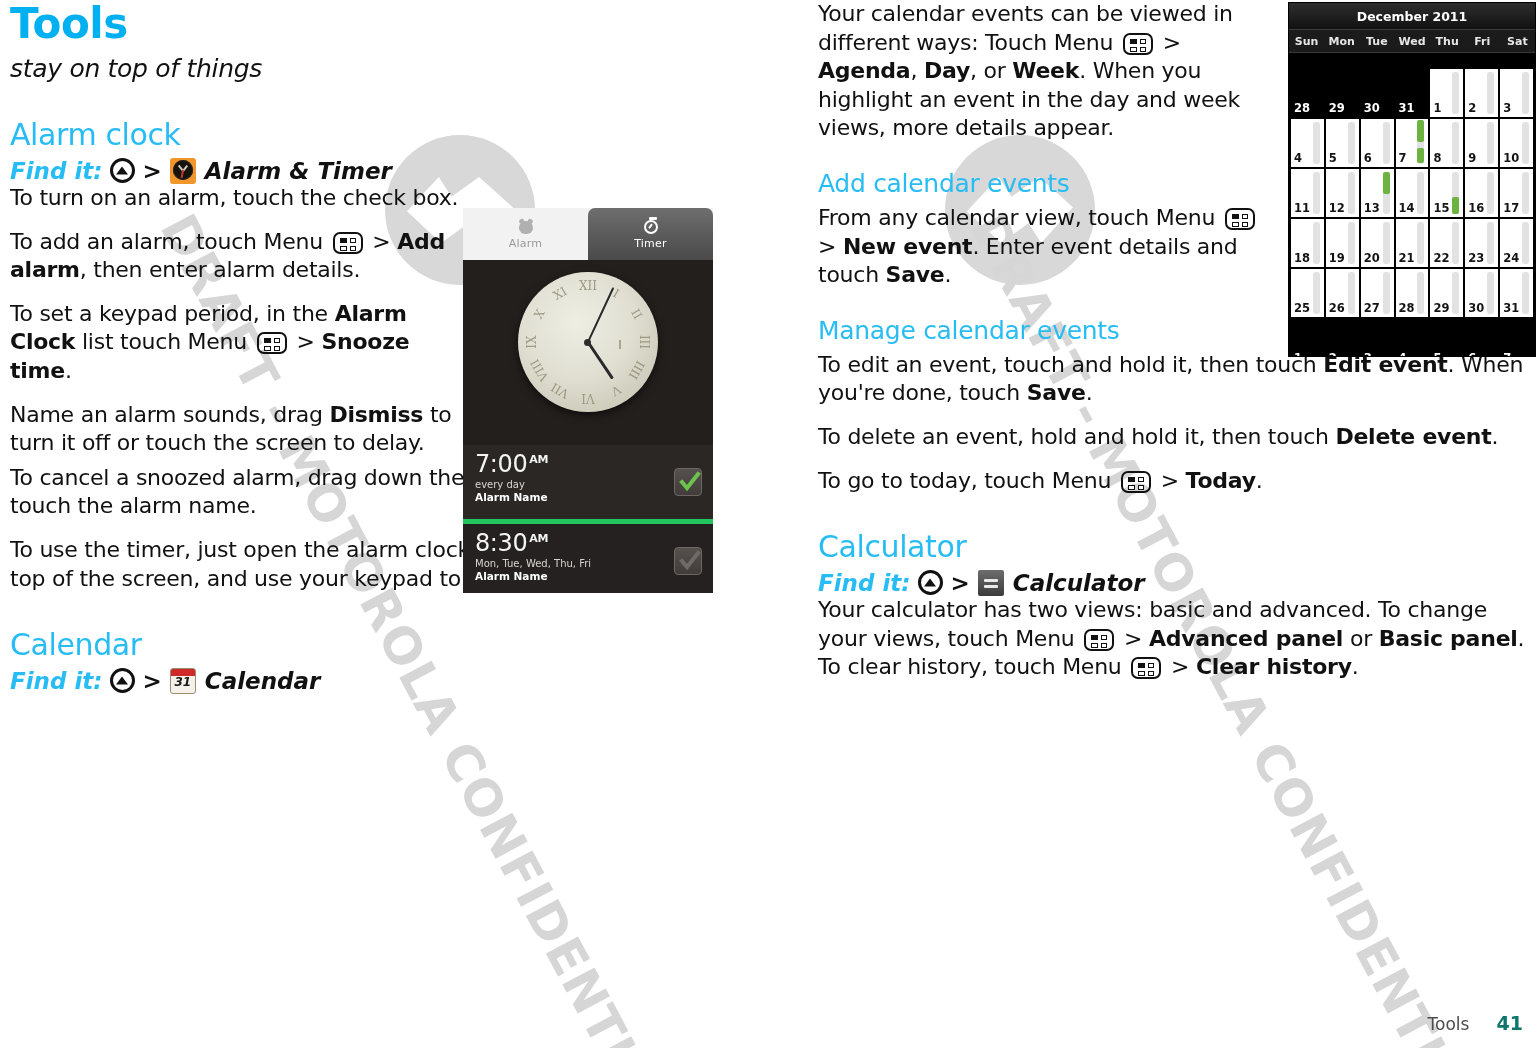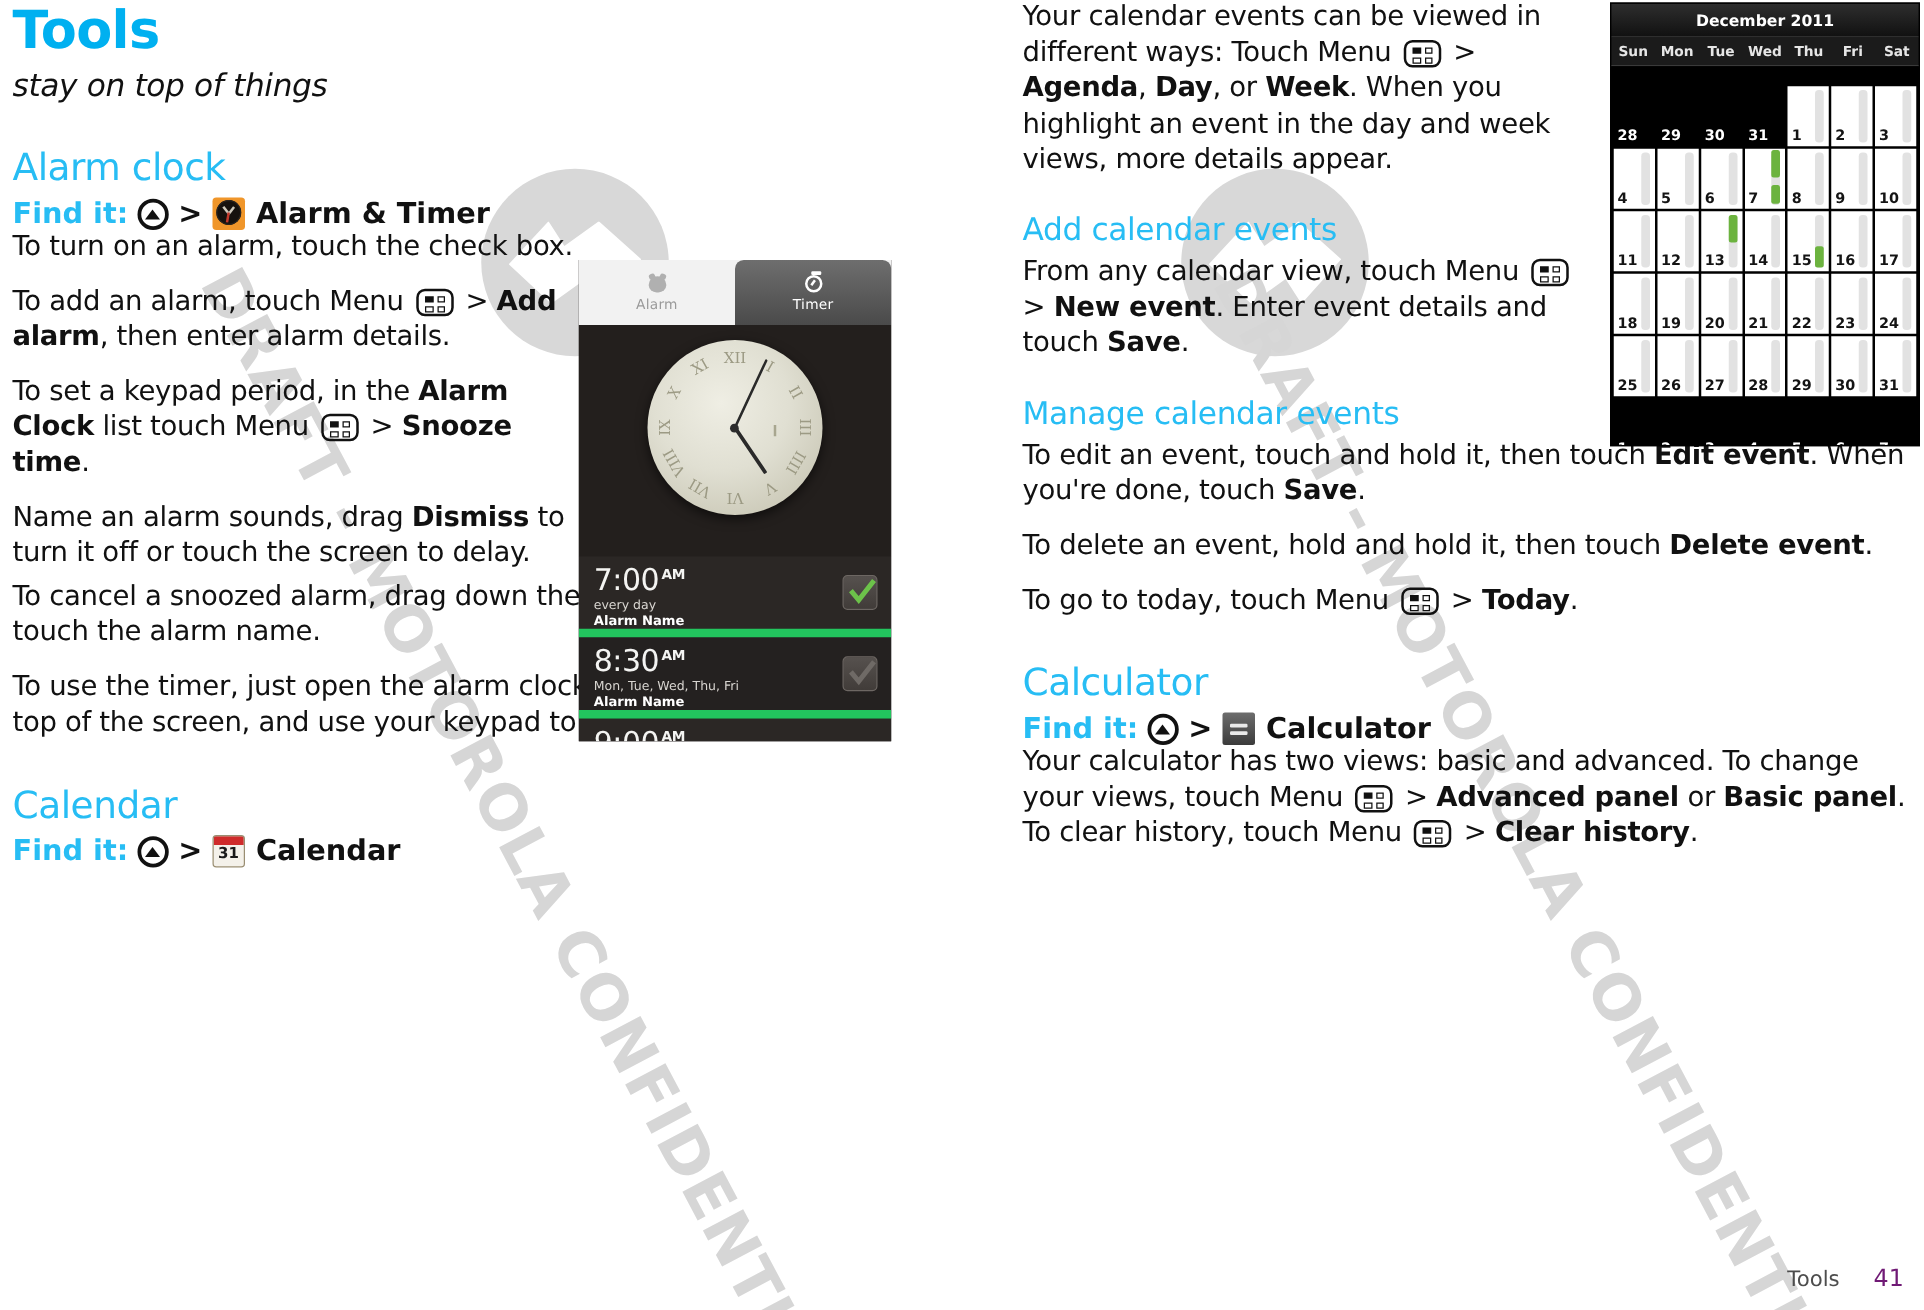--- a/index.html
+++ b/index.html
@@ -107,24 +107,25 @@
     font-family: "DejaVu Sans", sans-serif;
   }
   p.body:first-child { margin-top: 0; }
   .b { font-weight: bold; }
   .findit {
     font-size: 23px;
     color: #111;
     margin: 4px 0 0 0;
     font-weight: bold;
     display: flex;
-    align-items: flex-end;
+    align-items: flex-start;
     flex-wrap: wrap;
     gap: 0px;
     font-family: "DejaVu Sans", sans-serif;
+    font-style: italic;
   }
   .findit .lbl { color: #27bdf4; font-weight: bold; margin-right: 7px;}
   .findit .gt { margin: 0 8px; font-weight: bold; color:#111; }
   .findit .nm { margin-left: 9px; font-weight: bold; }
 
   
   .icon-menu {
     display: inline-block;
     vertical-align: -5px;
     width: 30px; height: 22px;
@@ -266,22 +267,22 @@
     width:2.5px; height:44px; left: 68.5px; bottom: 70px;
     transform: rotate(146deg);
   }
   .hand-cap {
     position:absolute; left:66px; top:67px; width:7px; height:7px; border-radius:50%; background:#2c2c2c;
   }
   .tick5 { position:absolute; left:101px; top:68px; width:1.5px; height:9px; background:#a8a68f; }
 
   .alarm-row {
     position:relative;
-    padding: 7px 12px 0 12px;
-    border-bottom: 7px solid #22c55e;
+    padding: 7px 12px 16px 12px;
+    border-bottom: 5px solid #22c55e;
     background: #2b2725;
     min-height: 45px;
   }
   .alarm-row.r1 { background: #2b2725; }
   .alarm-row.r2 { background: #242120; }
   .alarm-row.r3 { background: #2b2725; }
   .alarm-time {
     color:#f4f4f2; font-size: 24px; font-weight: normal; line-height:1.0;
     letter-spacing:-0.4px;
   }
@@ -350,21 +351,21 @@
   .footer {
     position:absolute; left:0; right:0; bottom: 14px;
     text-align:right; padding-right: 16px;
     z-index: 20;
   }
   .footer .f-label {
     font-size:17px; color:#4d4d4d; margin-right:22px;
     font-family:"DejaVu Sans", sans-serif;
   }
   .footer .f-page {
-    font-size:19px; color:#701a75; font-weight:normal;
+    font-size:19px; color:#0f766e; font-weight:bold;
     font-family:"DejaVu Sans", sans-serif;
   }
 </style>
 </head>
 <body>
 
 <div id="page">
 
   <div class="wm-logo" style="left:385px; top:135px;"></div>
   <div class="wm-logo" style="left:945px; top:135px;"></div>

